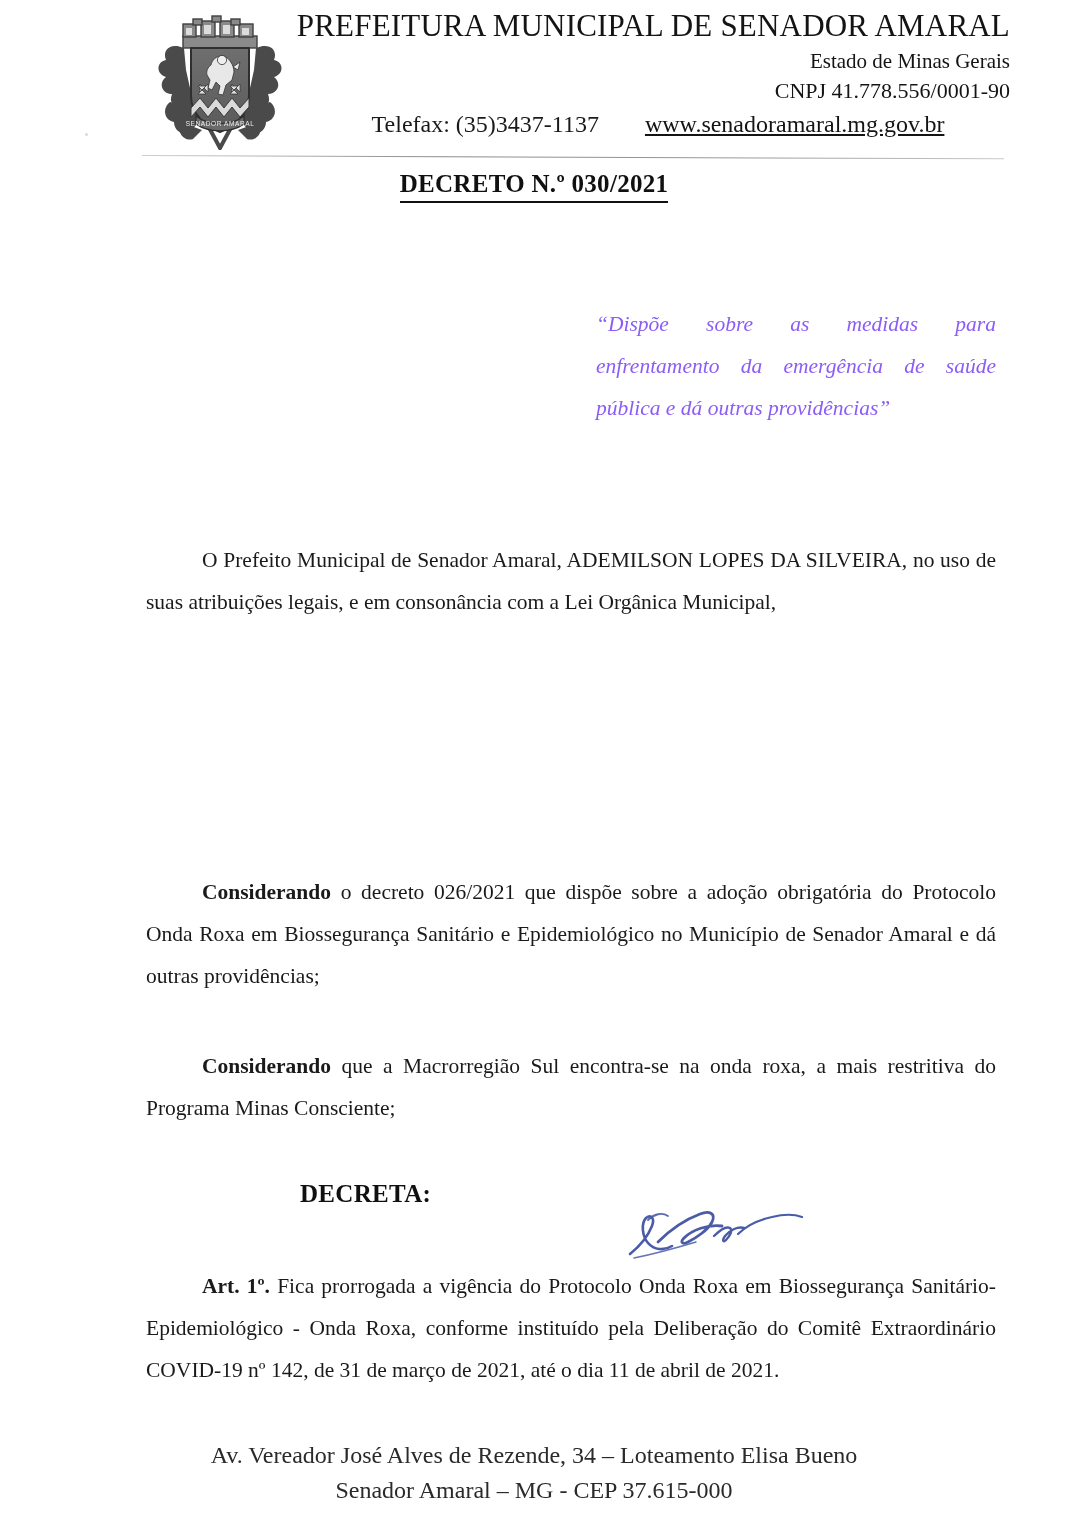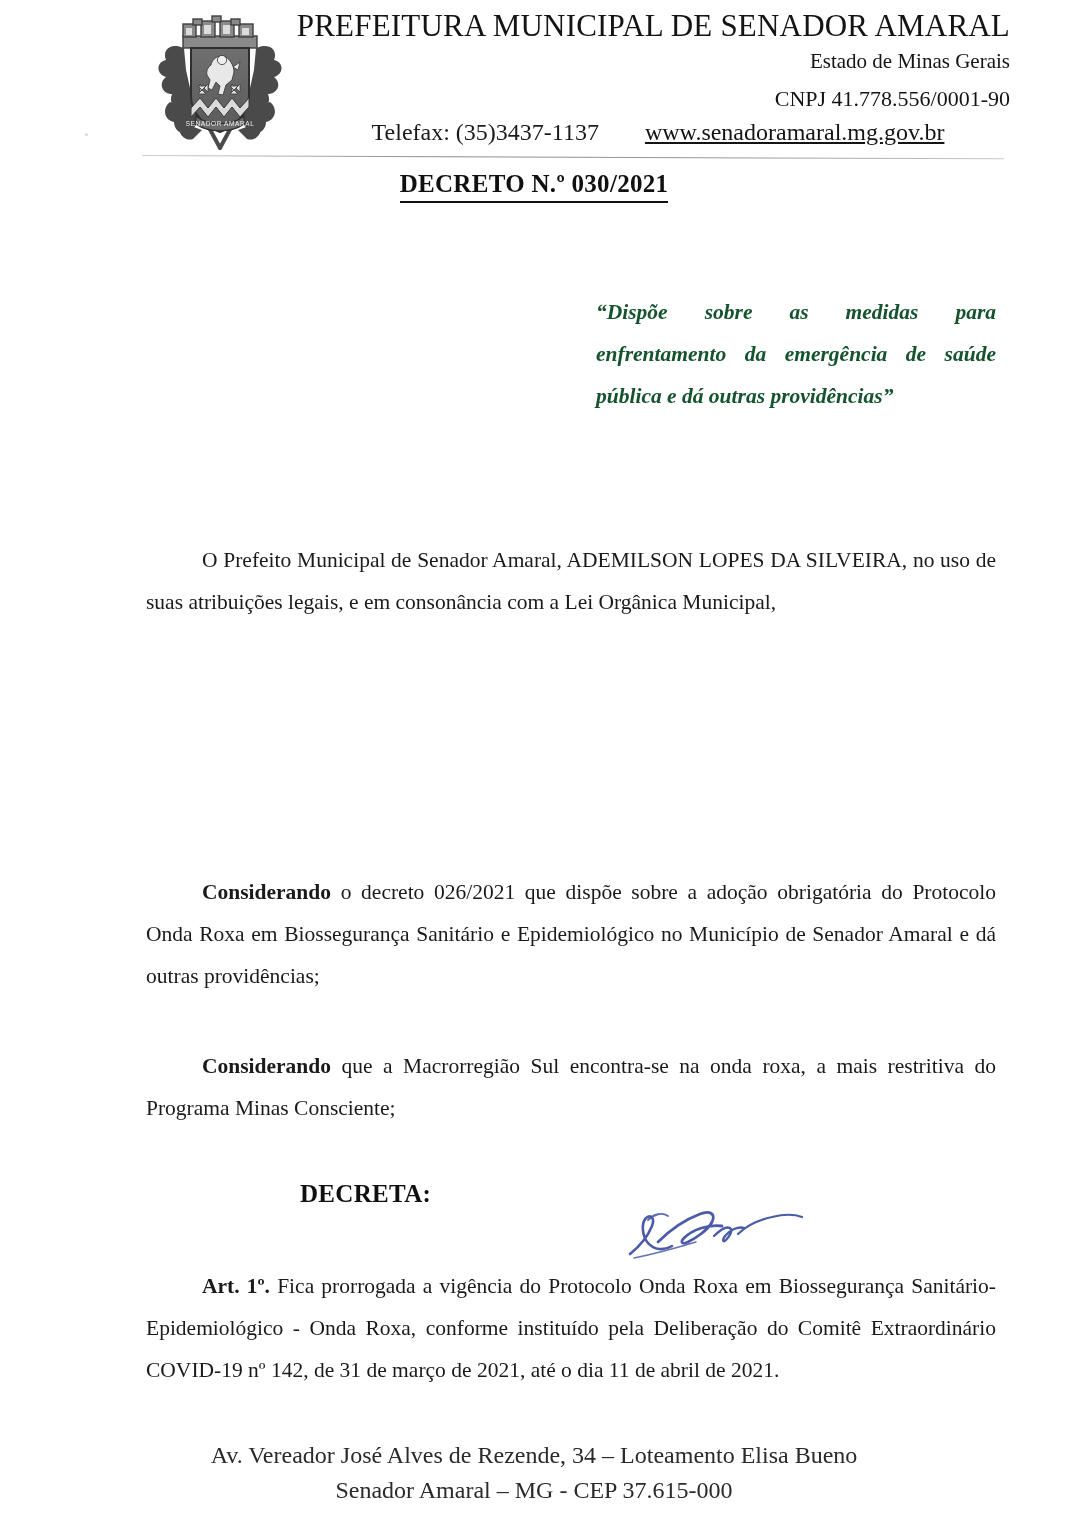--- a/index.html
+++ b/index.html
@@ -52,21 +52,21 @@
   }
   .org-state {
     font-size: 21px;
     line-height: 1.35;
     margin-top: 3px;
     color: #141414;
   }
   .org-cnpj {
     font-size: 22px;
     line-height: 1.3;
-    margin-top: 10px;
+    margin-top: 2px;
     color: #141414;
   }
   .contact-row {
     margin-top: 3px;
     font-size: 24px;
     line-height: 1.3;
     display: flex;
     justify-content: center;
     align-items: baseline;
     gap: 46px;
@@ -103,30 +103,30 @@
     color: #101010;
   }
   .decree-title span {
     border-bottom: 2.5px solid #101010;
     padding-bottom: 4px;
   }
 
   
   .epigraph {
     position: absolute;
-    top: 292px;
+    top: 304px;
     left: 596px;
     width: 400px;
     font-size: 21.5px;
-    font-weight: bold;
+    font-weight: normal;
     font-style: italic;
     line-height: 1.95;
     text-align: justify;
     text-align-last: left;
-    color: #14532d;
+    color: #8b5cf6;
   }
 
   
   .body-block {
     position: absolute;
     left: 146px;
     width: 850px;
     font-size: 21.5px;
     line-height: 1.95;
     text-align: justify;

